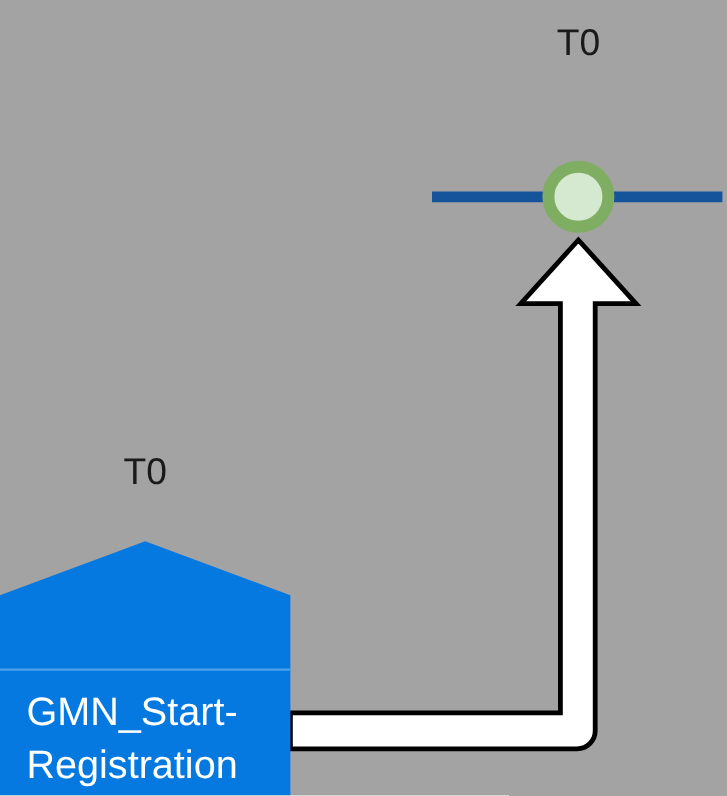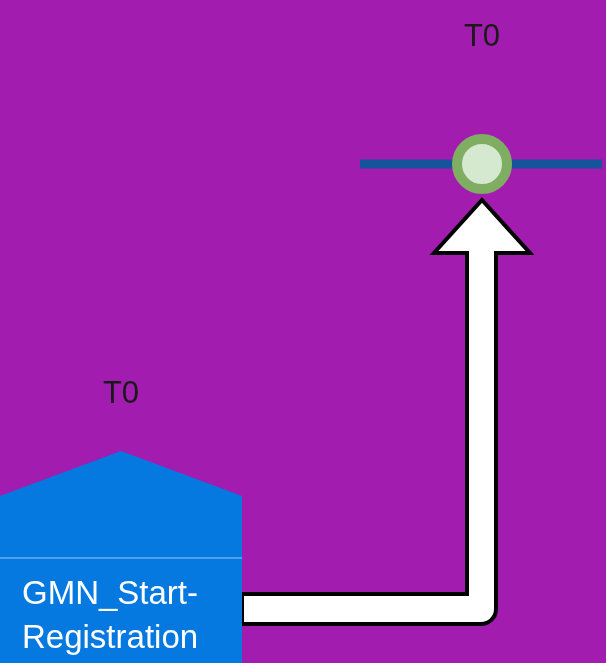--- a/index.html
+++ b/index.html
@@ -7,21 +7,21 @@
     padding: 0;
     background: #ffffff;
   }
   body {
     font-family: "Liberation Sans", sans-serif;
   }
   #canvas {
     position: relative;
     width: 606px;
     height: 663px;
-    background: #a21caf;
+    background: #a3a3a3;
     overflow: hidden;
   }
   #diagram-svg {
     position: absolute;
     left: 0;
     top: 0;
     width: 606px;
     height: 663px;
     display: block;
   }

